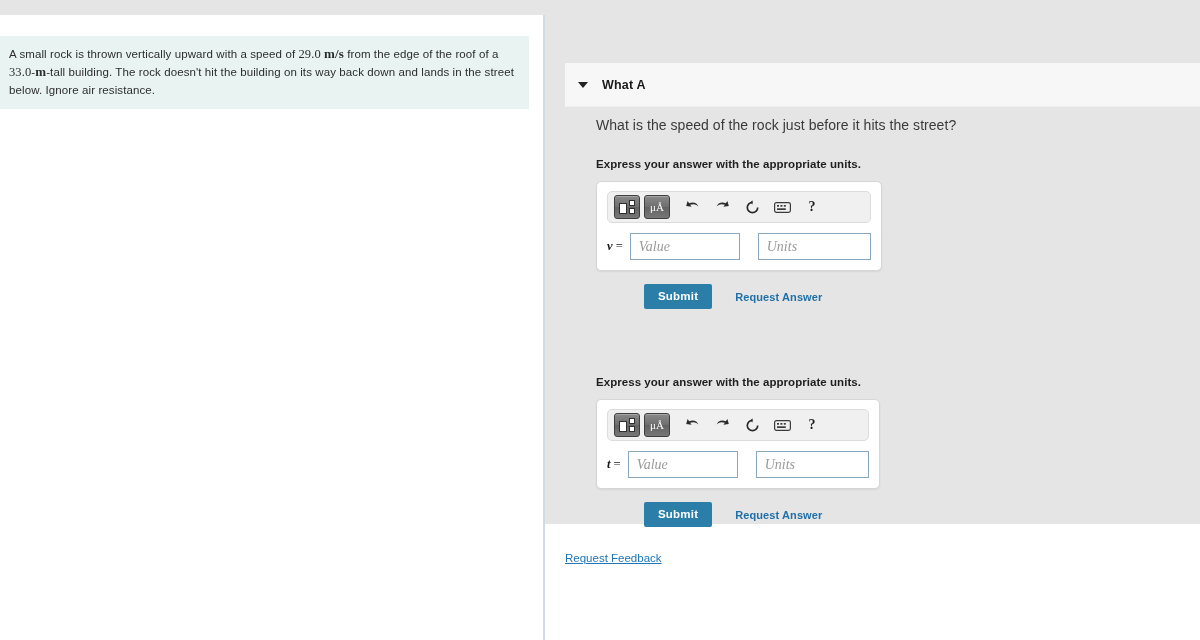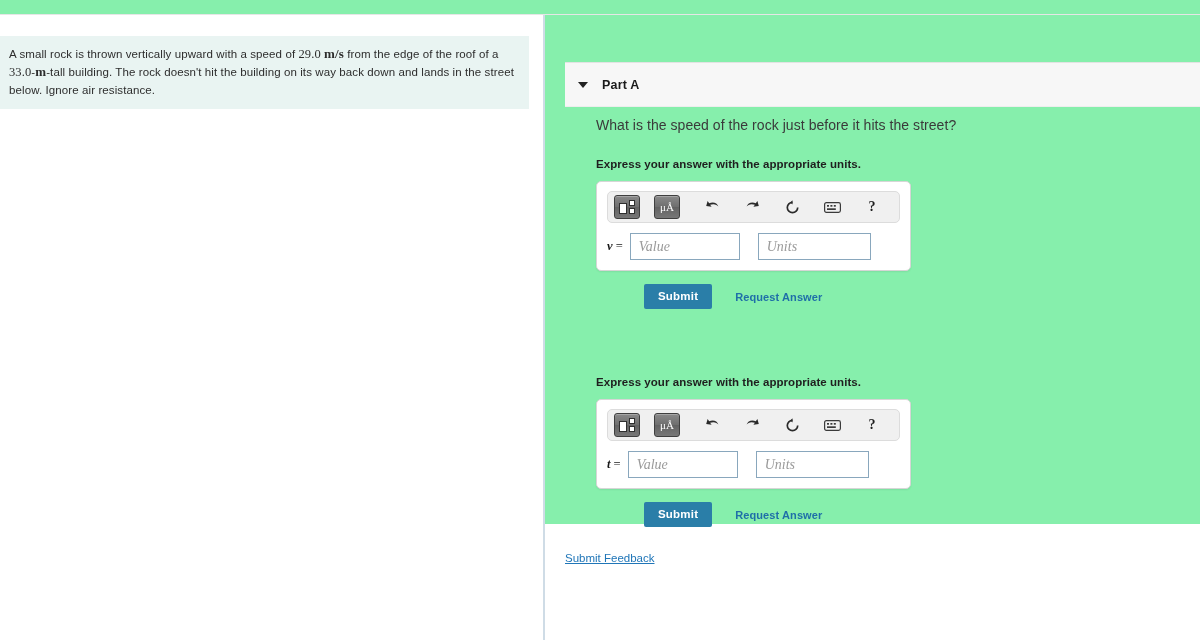--- a/index.html
+++ b/index.html
@@ -6,21 +6,21 @@
   html, body {
     margin: 0; padding: 0;
     width: 1200px; height: 640px;
     background: #ffffff;
     font-family: "Liberation Sans", sans-serif;
     overflow: hidden;
   }
   #page {
     position: relative;
     width: 1200px; height: 524px;
-    background: #86efac;
+    background: #e5e5e5;
   }
 
   
   .top-rule {
     position: absolute; left: 0; top: 14px;
     width: 1200px; height: 1px;
     background: #e6e6e6;
   }
   .col-divider {
     position: absolute; left: 543px; top: 15px;
@@ -110,21 +110,20 @@
     display: inline-block;
   }
   .toolbar {
     background: #f0f0f0;
     border: 1px solid #dcdcdc;
     border-radius: 5px;
     height: 32px;
     display: flex;
     align-items: center;
     padding: 0 9px 0 6px;
-    gap: 10px;
   }
   .tb-btn {
     width: 26px; height: 24px;
     border-radius: 3px;
     border: 1px solid #3f3f3f;
     background: linear-gradient(180deg, #8a8a8a 0%, #6f6f6f 48%, #636363 52%, #777777 100%);
     display: flex; align-items: center; justify-content: center;
     margin-right: 4px;
     box-shadow: inset 0 1px 0 rgba(255,255,255,.25);
     cursor: pointer;
@@ -231,21 +230,21 @@
     <div class="problem-box">
       <div class="problem-text"><span>A small rock is thrown vertically upward with a speed of </span><span class="num">29.0</span>&nbsp;<span class="frac">m/s</span><span> from the edge of the roof of a </span><span class="num">33.0</span>-<span class="unit">m</span><span>-tall</span>
         <span>building. The rock doesn't hit the building on its way back down and lands in the street below. Ignore air resistance.</span></div>
     </div>
   </div>
 
   <div class="right-pane">
 
     <div class="part-header" style="top:47px;">
       <span class="part-caret"></span>
-      <span class="part-title">Part A</span>
+      <span class="part-title">What A</span>
     </div>
 
     <div class="part-body" style="top:102px;">
       <div class="question">What is the speed of the rock just before it hits the street?</div>
       <div class="instruction">Express your answer with the appropriate units.</div>
 
       <div class="answer-box">
         <div class="toolbar">
           <div class="tb-btn">
             <span class="tpl-icon">
@@ -352,16 +351,16 @@
           <input class="field units-field" type="text" placeholder="Units" style="">
         </div>
       </div>
 
       <div class="submit-row">
         <button class="submit-btn">Submit</button>
         <a class="req-link">Request Answer</a>
       </div>
     </div>
 
-    <a class="feedback-link" style="top:537px;">Submit Feedback</a>
+    <a class="feedback-link" style="top:537px;">Request Feedback</a>
 
   </div>
 </div>
 
 </body></html>

